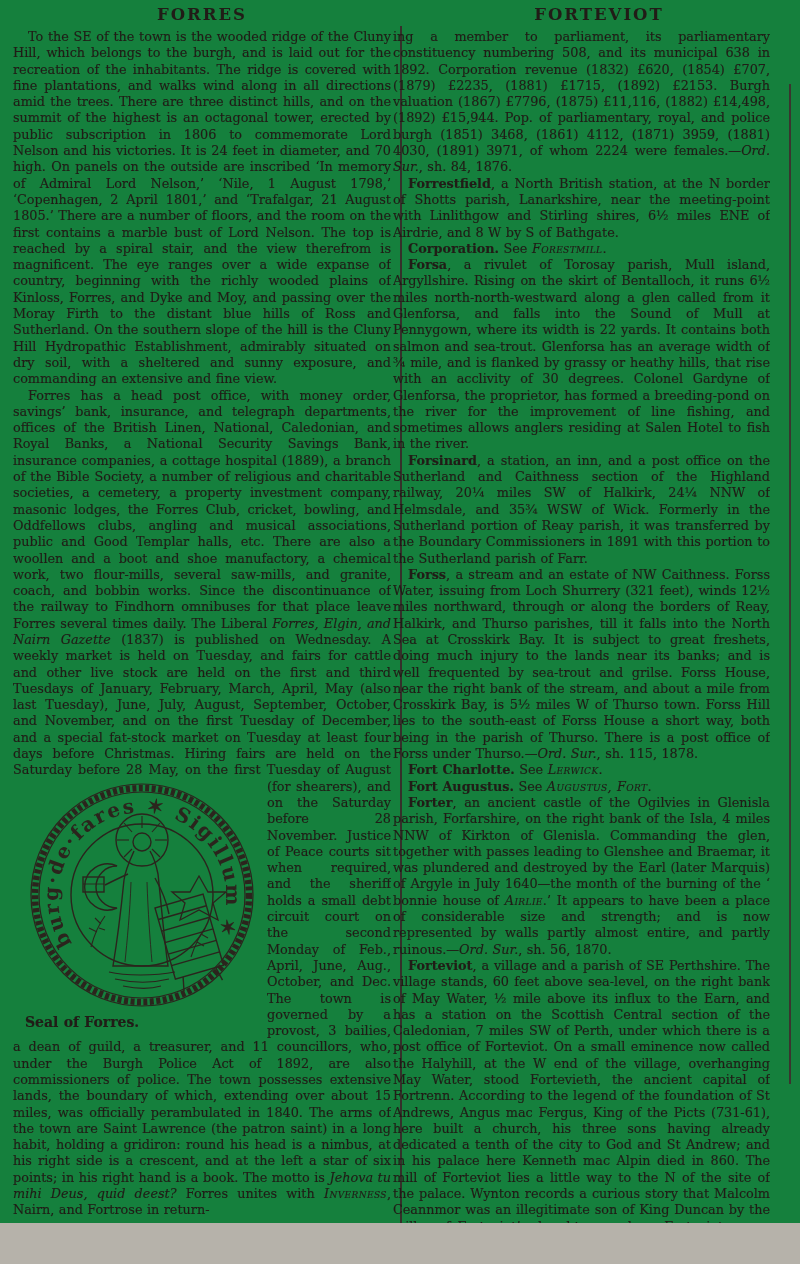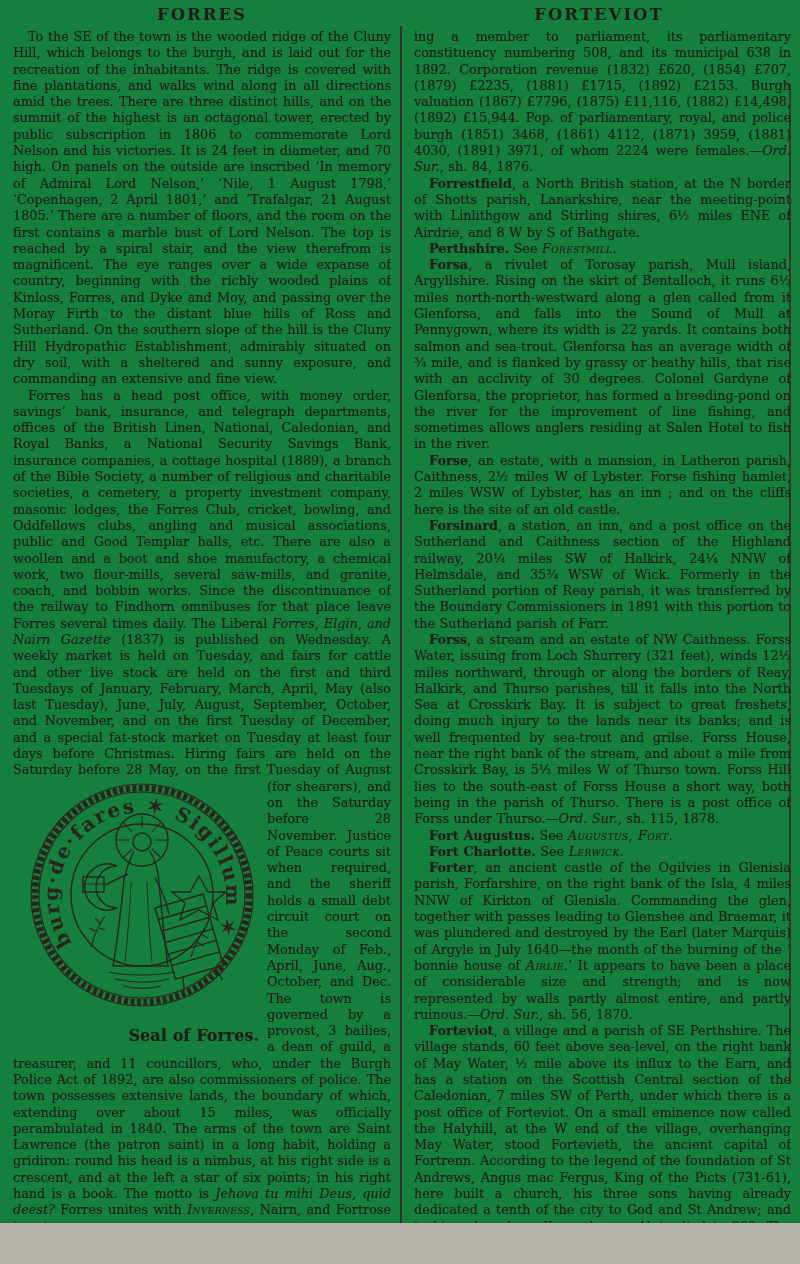--- a/index.html
+++ b/index.html
@@ -22,21 +22,21 @@
   #header-left{left:13px;width:378px;}
   #header-right{left:410px;width:378px;}
   .col{
     position:absolute;top:29px;height:1224px;overflow:hidden;
     font-size:12.8px;line-height:16.3px;
     text-align:justify;
     word-spacing:0.4px;
     -webkit-text-stroke:0.15px #211c17;
   }
   #col-left{left:13px;width:378px;}
-  #col-right{left:414px;width:377px;}
+  #col-right{left:393px;width:377px;}
   .para{margin:0;text-indent:15px;}
   .para.cont{text-indent:0;}
   .run-i{font-style:italic;}
   .run-b{font-weight:bold;}
   .run-sc{font-variant:small-caps;letter-spacing:0.4px;font-style:italic;}
   .col-divider{
     position:absolute;left:400px;top:26px;height:1224px;width:1.5px;
     background:#35302a;
   }
   .right-edge-line{
@@ -56,22 +56,22 @@
   .seal-float{
     float:left;
     width:234px;
     margin:3px 8px 2px 12px;
     text-align:center;
     text-indent:0;
     display:block;
   }
   .seal-float svg{display:block;margin:0 auto;}
   .seal-caption{
-    display:block;font-weight:bold;font-size:16px;
-    margin-top:14px;text-align:right;text-indent:0;
+    display:block;font-weight:bold;font-size:14px;
+    margin-top:0;text-align:left;text-indent:0;
   }
 </style>
 </head>
 <body>
 
 <div class="page">
 
   <div class="running-head" id="header-left">FORRES</div>
   <div class="running-head" id="header-right">FORTEVIOT</div>
 
@@ -143,27 +143,26 @@
           </text>
         </svg>
           <span class="seal-caption">Seal of Forres.</span>
         </span><span><span>shearers), and on the Saturday before 28 November.  Justice of Peace courts sit when required, and the sheriff holds a small debt circuit court on the second Monday of Feb., April, June, Aug., October, and Dec.  The town is governed by a provost, 3 bailies, a dean of guild, a treasurer, and 11 councillors, who, under the Burgh Police Act of 1892, are also commissioners of police.  The town possesses extensive lands, the boundary of which, extending over about 15 miles, was officially perambulated in 1840.  The arms of the town are Saint Lawrence (the patron saint) in a long habit, holding a gridiron: round his head is a nimbus, at his right side is a crescent, and at the left a star of six points; in his right hand is a book.  The motto is </span><span class="run-i">Jehova tu mihi Deus, quid deest?</span><span>  Forres unites with </span><span class="run-sc">Inverness</span><span>, Nairn, and Fortrose in return-</span></span>
     </p>
   </div>
 
   <div class="col" id="col-right">
     <p class="para cont"><span><span>ing a member to parliament, its parliamentary constituency numbering 508, and its municipal 638 in 1892.  Corporation revenue (1832) £620, (1854) £707, (1879) £2235, (1881) £1715, (1892) £2153.  Burgh valuation (1867) £7796, (1875) £11,116, (1882) £14,498, (1892) £15,944.  Pop. of parliamentary, royal, and police burgh (1851) 3468, (1861) 4112, (1871) 3959, (1881) 4030, (1891) 3971, of whom 2224 were females.—</span><span class="run-i">Ord. Sur.</span><span>, sh. 84, 1876.</span></span></p>
     <p class="para"><span><span class="run-b">Forrestfield</span><span>, a North British station, at the N border of Shotts parish, Lanarkshire, near the meeting-point with Linlithgow and Stirling shires, 6½ miles ENE of Airdrie, and 8 W by S of Bathgate.</span></span></p>
-    <p class="para"><span><span class="run-b">Perthshire.</span><span>  See </span><span class="run-sc">Forestmill</span><span>.</span></span></p>
+    <p class="para"><span><span class="run-b">Corporation.</span><span>  See </span><span class="run-sc">Forestmill</span><span>.</span></span></p>
     <p class="para"><span><span class="run-b">Forsa</span><span>, a rivulet of Torosay parish, Mull island, Argyllshire.  Rising on the skirt of Bentalloch, it runs 6½ miles north-north-westward along a glen called from it Glenforsa, and falls into the Sound of Mull at Pennygown, where its width is 22 yards.  It contains both salmon and sea-trout.  Glenforsa has an average width of ¾ mile, and is flanked by grassy or heathy hills, that rise with an acclivity of 30 degrees.  Colonel Gardyne of Glenforsa, the proprietor, has formed a breeding-pond on the river for the improvement of line fishing, and sometimes allows anglers residing at Salen Hotel to fish in the river.</span></span></p>
-    <p class="para"><span><span class="run-b">Forse</span><span>, an estate, with a mansion, in Latheron parish, Caithness, 2½ miles W of Lybster.  Forse fishing hamlet, 2 miles WSW of Lybster, has an inn ; and on the cliffs here is the site of an old castle.</span></span></p>
     <p class="para"><span><span class="run-b">Forsinard</span><span>, a station, an inn, and a post office on the Sutherland and Caithness section of the Highland railway, 20¼ miles SW of Halkirk, 24¼ NNW of Helmsdale, and 35¾ WSW of Wick.  Formerly in the Sutherland portion of Reay parish, it was transferred by the Boundary Commissioners in 1891 with this portion to the Sutherland parish of Farr.</span></span></p>
     <p class="para"><span><span class="run-b">Forss</span><span>, a stream and an estate of NW Caithness.  Forss Water, issuing from Loch Shurrery (321 feet), winds 12½ miles northward, through or along the borders of Reay, Halkirk, and Thurso parishes, till it falls into the North Sea at Crosskirk Bay.  It is subject to great freshets, doing much injury to the lands near its banks; and is well frequented by sea-trout and grilse.  Forss House, near the right bank of the stream, and about a mile from Crosskirk Bay, is 5½ miles W of Thurso town.  Forss Hill lies to the south-east of Forss House a short way, both being in the parish of Thurso.  There is a post office of Forss under Thurso.—</span><span class="run-i">Ord. Sur.</span><span>, sh. 115, 1878.</span></span></p>
+    <p class="para"><span><span class="run-b">Fort Charlotte.</span><span>  See </span><span class="run-sc">Lerwick</span><span>.</span></span></p>
     <p class="para"><span><span class="run-b">Fort Augustus.</span><span>  See </span><span class="run-sc">Augustus, Fort</span><span>.</span></span></p>
-    <p class="para"><span><span class="run-b">Fort Charlotte.</span><span>  See </span><span class="run-sc">Lerwick</span><span>.</span></span></p>
     <p class="para"><span><span class="run-b">Forter</span><span>, an ancient castle of the Ogilvies in Glenisla parish, Forfarshire, on the right bank of the Isla, 4 miles NNW of Kirkton of Glenisla.  Commanding the glen, together with passes leading to Glenshee and Braemar, it was plundered and destroyed by the Earl (later Marquis) of Argyle in July 1640—the month of the burning of the ‘ bonnie house of </span><span class="run-sc">Airlie</span><span>.’  It appears to have been a place of considerable size and strength; and is now represented by walls partly almost entire, and partly ruinous.—</span><span class="run-i">Ord. Sur.</span><span>, sh. 56, 1870.</span></span></p>
     <p class="para"><span><span class="run-b">Forteviot</span><span>, a village and a parish of SE Perthshire.  The village stands, 60 feet above sea-level, on the right bank of May Water, ½ mile above its influx to the Earn, and has a station on the Scottish Central section of the Caledonian, 7 miles SW of Perth, under which there is a post office of Forteviot.  On a small eminence now called the Halyhill, at the W end of the village, overhanging May Water, stood Fortevieth, the ancient capital of Fortrenn.  According to the legend of the foundation of St Andrews, Angus mac Fergus, King of the Picts (731-61), here built a church, his three sons having already dedicated a tenth of the city to God and St Andrew; and in his palace here Kenneth mac Alpin died in 860.  The mill of Forteviot lies a little way to the N of the site of the palace.  Wynton records a curious story that Malcolm Ceannmor was an illegitimate son of King Duncan by the miller of Forteviot’s daughter: anyhow, Forteviot was a favourite residence with Mal-</span></span></p>
   </div>
 
   <div class="page-number" id="page-number-left">39</div>
   <div class="page-number" id="page-number-right">49</div>
 
   <div class="bottom-scan-bar"></div>
 </div>
 

